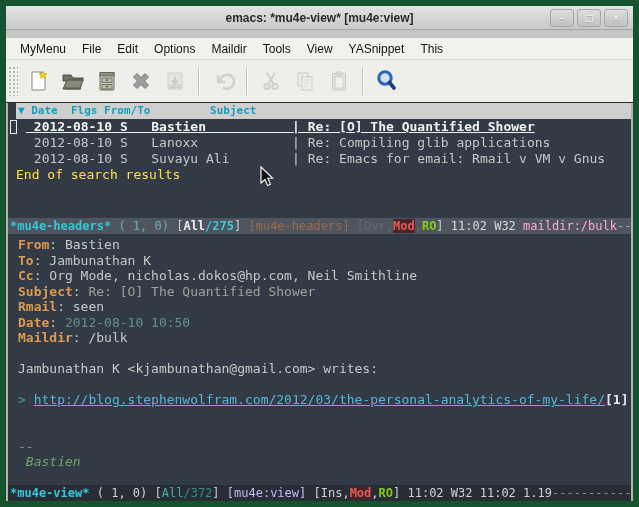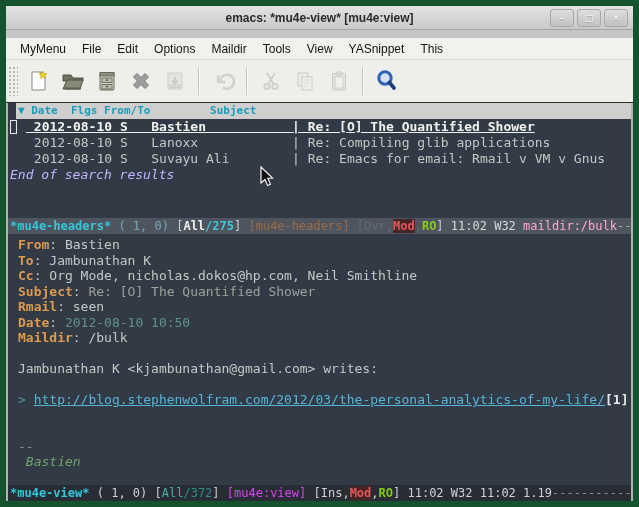--- a/index.html
+++ b/index.html
@@ -33,43 +33,43 @@
   .tsep{width:1px;height:28px;background:#c4c4c2;border-right:1px solid #fbfbfb;margin:0 6px;}
   
   .emacsbody{position:relative;border-left:2px solid #b2b2b2;border-right:2px solid #b2b2b2;
              border-bottom:3px solid #b2b2b2;height:462px;box-sizing:border-box;background:#323a45;}
   .headerline{height:16px;background:#323a45;}
   .headerline-inner{margin-left:8px;height:16px;background:#cfcfcf;color:#1b9cba;
                     font-size:11px;font-weight:bold;white-space:pre;line-height:16px;padding-left:2px;}
   .hwin{height:99px;background:#323a45;position:relative;}
   .hrow{height:16px;line-height:16px;font-size:13px;color:#c3c7c5;white-space:pre;padding-left:18px;}
   .hrow.sel span{color:#f2f2f2;font-weight:bold;text-decoration:underline;}
-  .endline{height:16px;line-height:16px;font-size:13px;font-style:italic;color:#c4b5fd;
-           white-space:pre;padding-left:2px;}
+  .endline{height:16px;line-height:16px;font-size:13px;color:#fde047;
+           white-space:pre;padding-left:8px;}
   .hollow-cursor{position:absolute;left:2px;top:1px;width:5px;height:12px;
                  border:1px solid #e8e8e8;}
   
   .modeline{height:16px;line-height:16px;font-size:12px;white-space:pre;overflow:hidden;
             padding-left:2px;}
   .ml-top{background:#4e555e;color:#d4d8da;}
   .ml-bot{background:#272c35;color:#ccd2d6;}
   .mlbuf{color:#35c6da;font-weight:bold;}
   .mlpos-top{color:#6fa8b8;}
   .mlbr{color:#c8cdd2;}
   .mlall-top{color:#f0f0f0;font-weight:bold;}
   .mlcnt-top{color:#3fc6da;font-weight:bold;}
   .mlmode-top{color:#9c6a44;}
   .mldim{color:#636a70;}
   .mlmod{color:#e05858;font-weight:bold;background:#472526;}
   .mlro{color:#84cc16;font-weight:bold;}
   .mlmaildir{color:#f9a8d4;}
   .mldash{color:#a8aeb4;}
   .mlall-bot{color:#45b0a8;}
   .mlcnt-bot{color:#2f8f88;}
-  .mlmode-bot{color:#d946ef;}
+  .mlmode-bot{color:#c4b5fd;}
   .mldash-bot{color:#8a9098;}
   
   .vwin{height:251px;background:#323a45;padding:3px 0 0 10px;box-sizing:border-box;}
   .line{height:15.5px;line-height:15.5px;font-size:13px;white-space:pre;color:#c5c8c6;}
   .lbl{color:#de9a4e;font-weight:bold;}
   .pln{color:#c5c8c6;}
   .subjval{color:#9aa39a;}
   .dateval{color:#5f9388;}
   .quote{color:#4a9a9a;}
   .link{color:#56b6d8;text-decoration:underline;}

